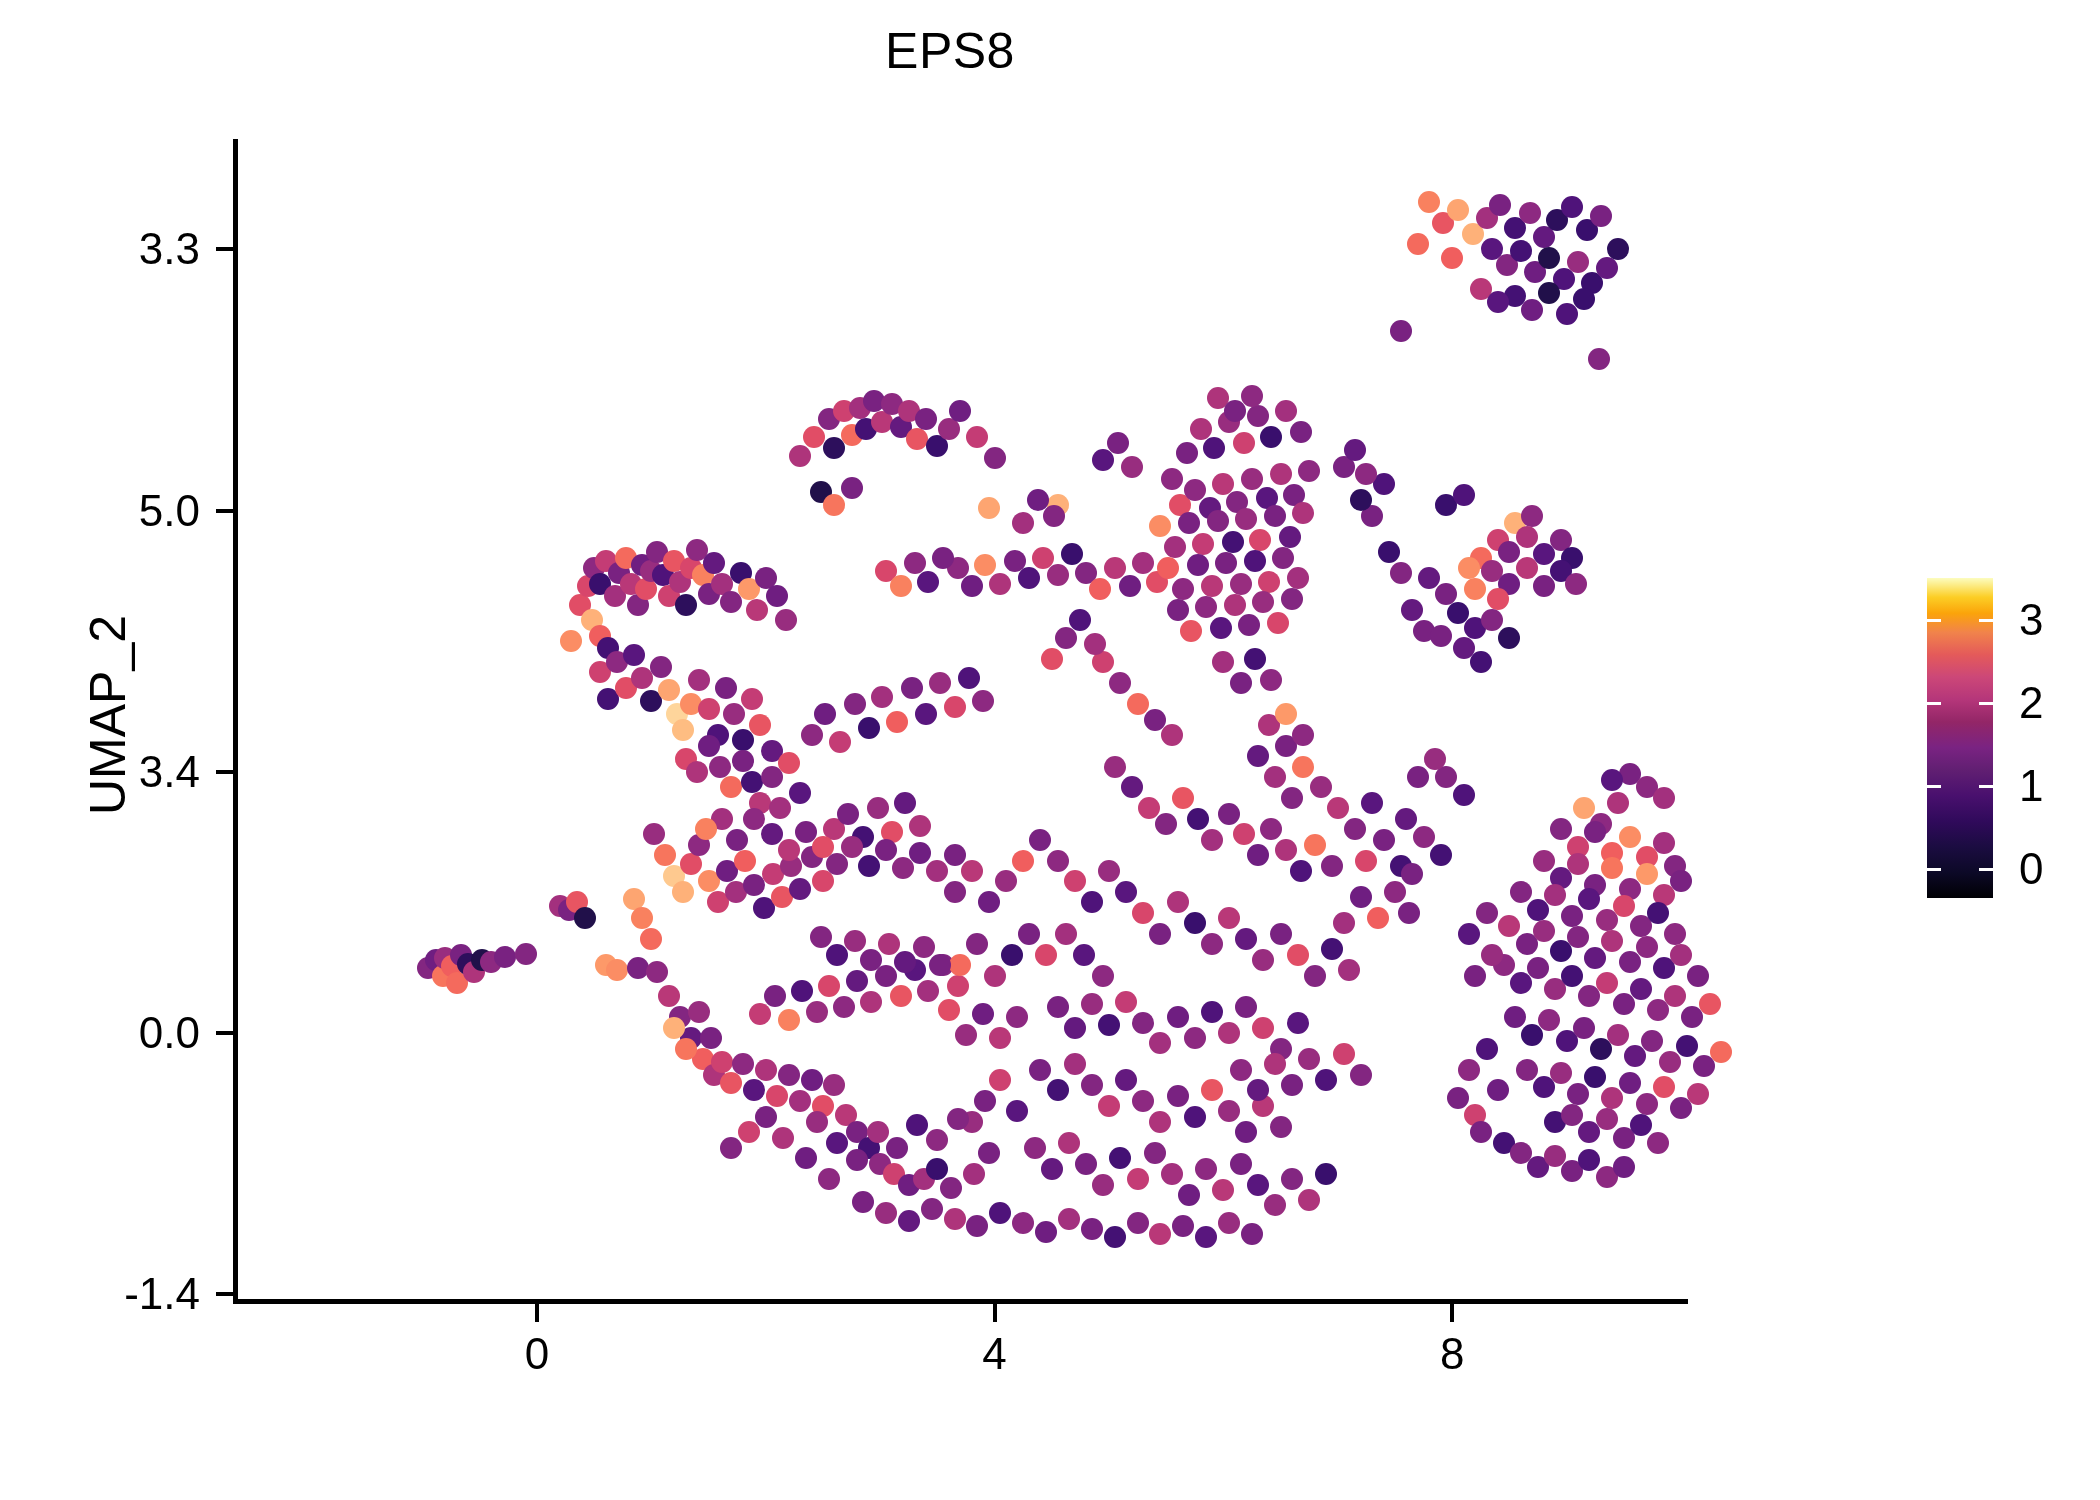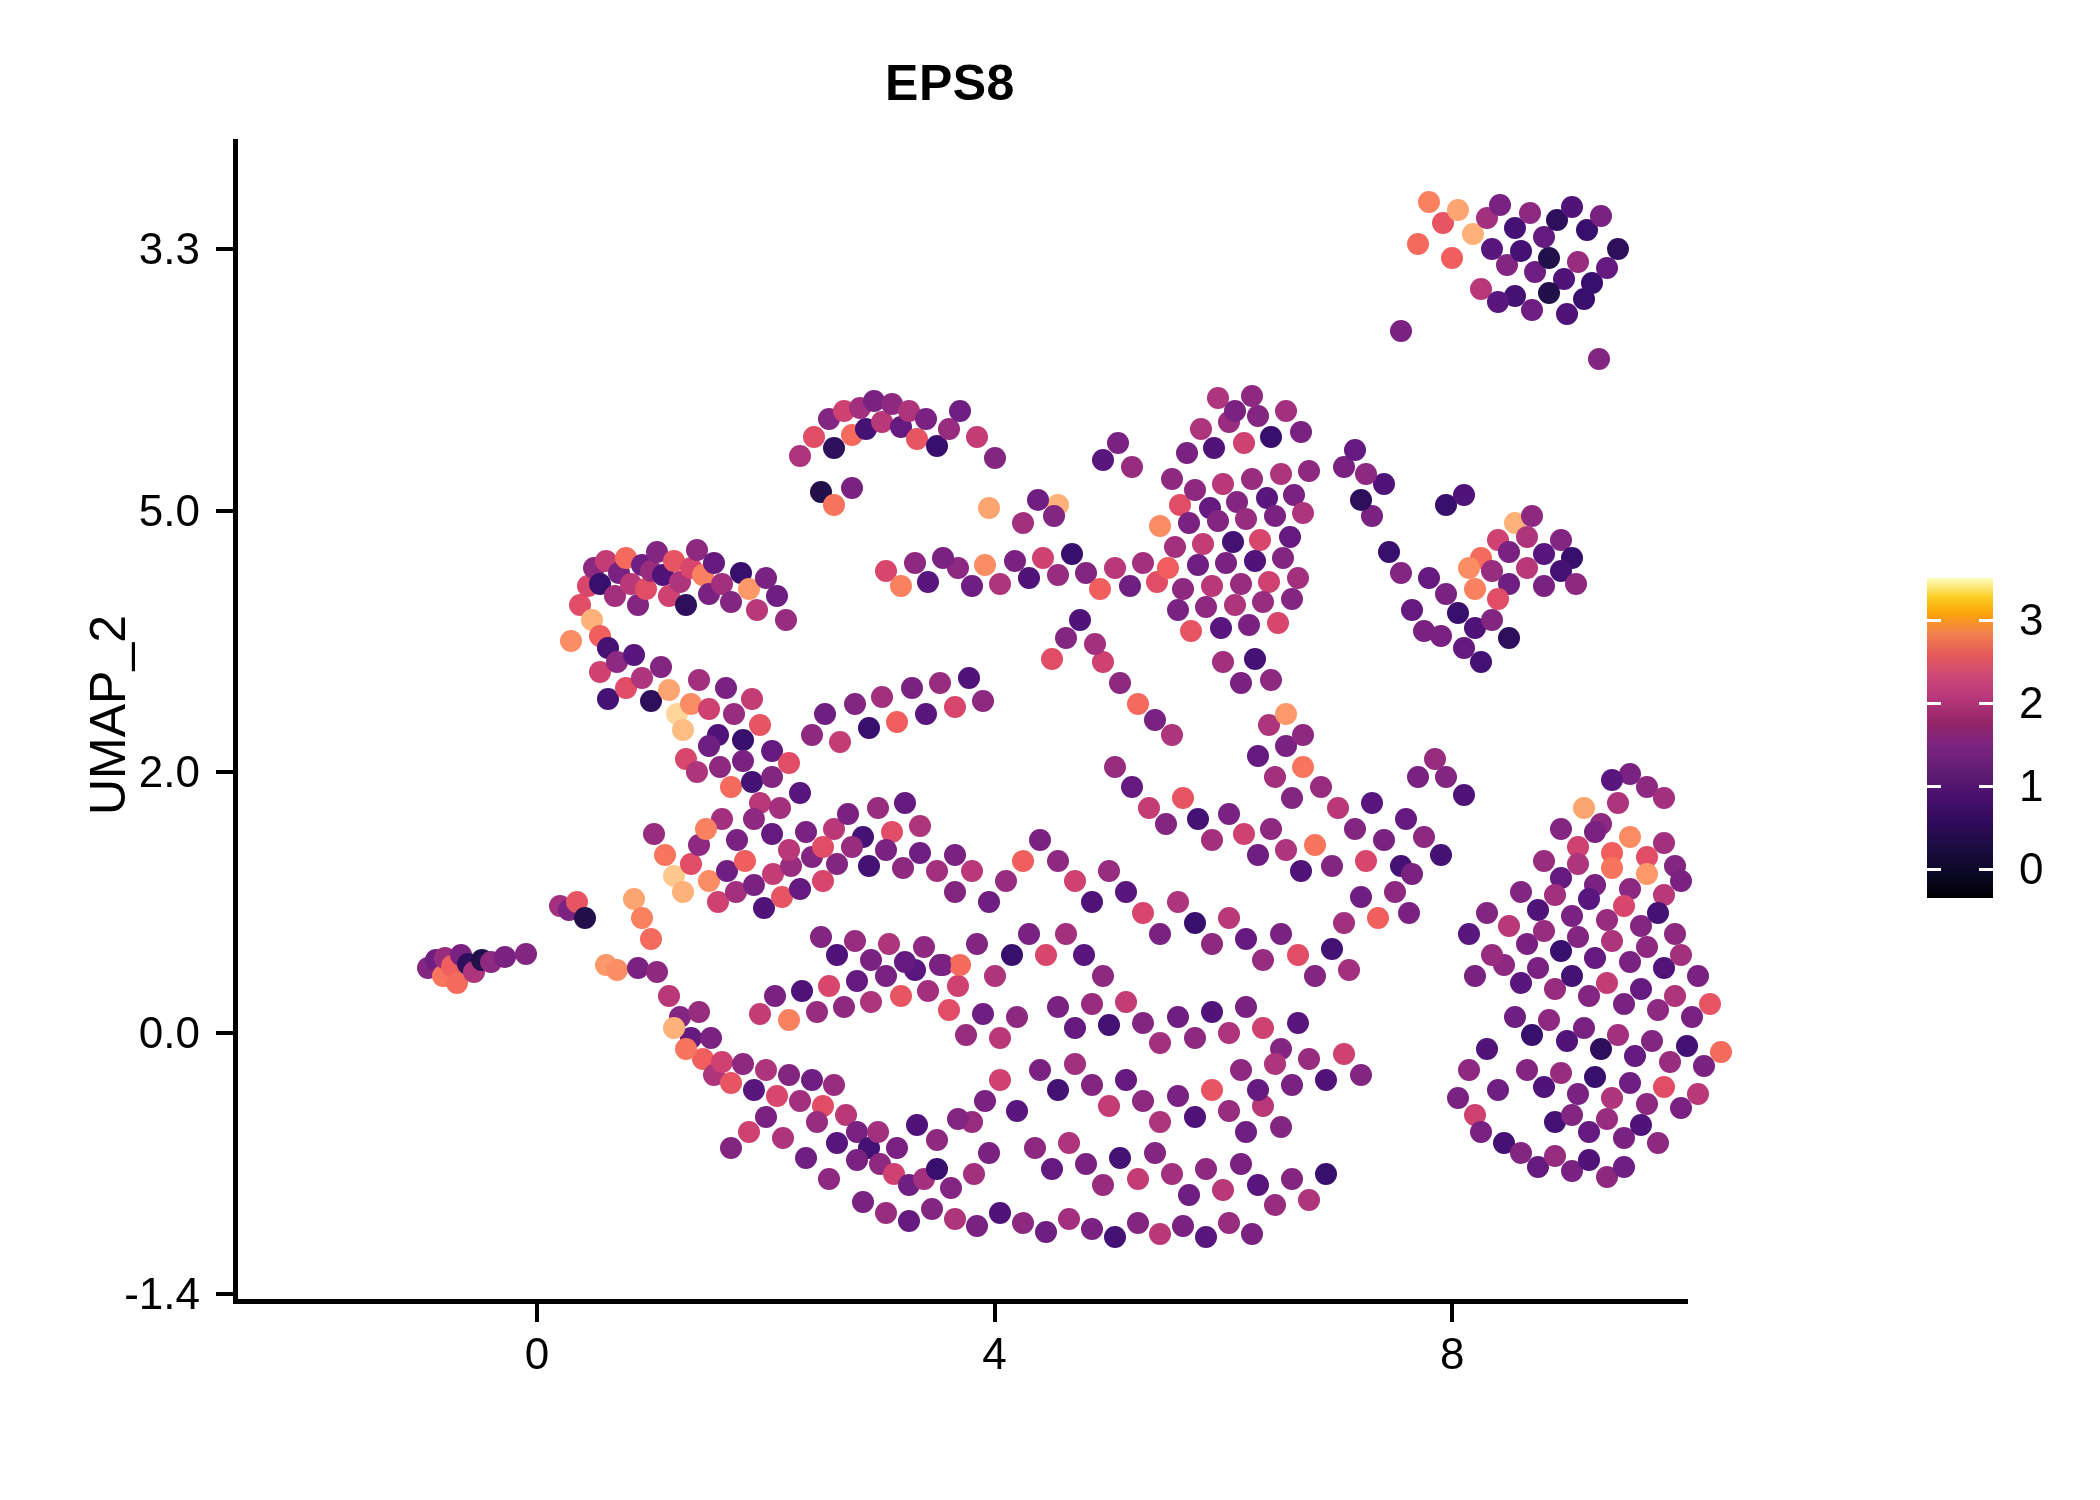--- a/index.html
+++ b/index.html
@@ -21,24 +21,23 @@
     background: #ffffff;
   }
   
   #chart-title {
     position: absolute;
     left: 0;
     top: 26px;
     width: 1900px;
     text-align: center;
     font-size: 50px;
-    font-weight: bold;
+    font-weight: normal;
     letter-spacing: 0.5px;
     line-height: 1;
-    margin-top: 32px;
   }
   
   #panel {
     position: absolute;
     left: 237px;
     top: 141px;
     width: 1448px;
     height: 1160px;
     background: #ffffff;
   }
@@ -165,21 +164,21 @@
 
   <div id="axis-line-y"></div>
   <div id="axis-line-x"></div>
 
   <div id="y-ticks">
       <div class="tick-mark-y" style="left: 216px; top: 1292.25px;"></div>
       <div class="tick-label-y" style="left: 0px; width: 200px; top: 1272.25px;">-1.4</div>
       <div class="tick-mark-y" style="left: 216px; top: 1031px;"></div>
       <div class="tick-label-y" style="left: 0px; width: 200px; top: 1011px;">0.0</div>
       <div class="tick-mark-y" style="left: 216px; top: 769.75px;"></div>
-      <div class="tick-label-y" style="left: 0px; width: 200px; top: 749.75px;">2.0</div>
+      <div class="tick-label-y" style="left: 0px; width: 200px; top: 749.75px;">3.4</div>
       <div class="tick-mark-y" style="left: 216px; top: 508.5px;"></div>
       <div class="tick-label-y" style="left: 0px; width: 200px; top: 488.5px;">5.0</div>
       <div class="tick-mark-y" style="left: 216px; top: 247.25px;"></div>
       <div class="tick-label-y" style="left: 0px; width: 200px; top: 227.25px;">3.3</div>
     </div>
   <div id="x-ticks">
       <div class="tick-mark-x" style="left: 535px; top: 1304px;"></div>
       <div class="tick-label-x" style="left: 437px; width: 200px; top: 1332px;">0</div>
       <div class="tick-mark-x" style="left: 992.6px; top: 1304px;"></div>
       <div class="tick-label-x" style="left: 894.6px; width: 200px; top: 1332px;">4</div>

